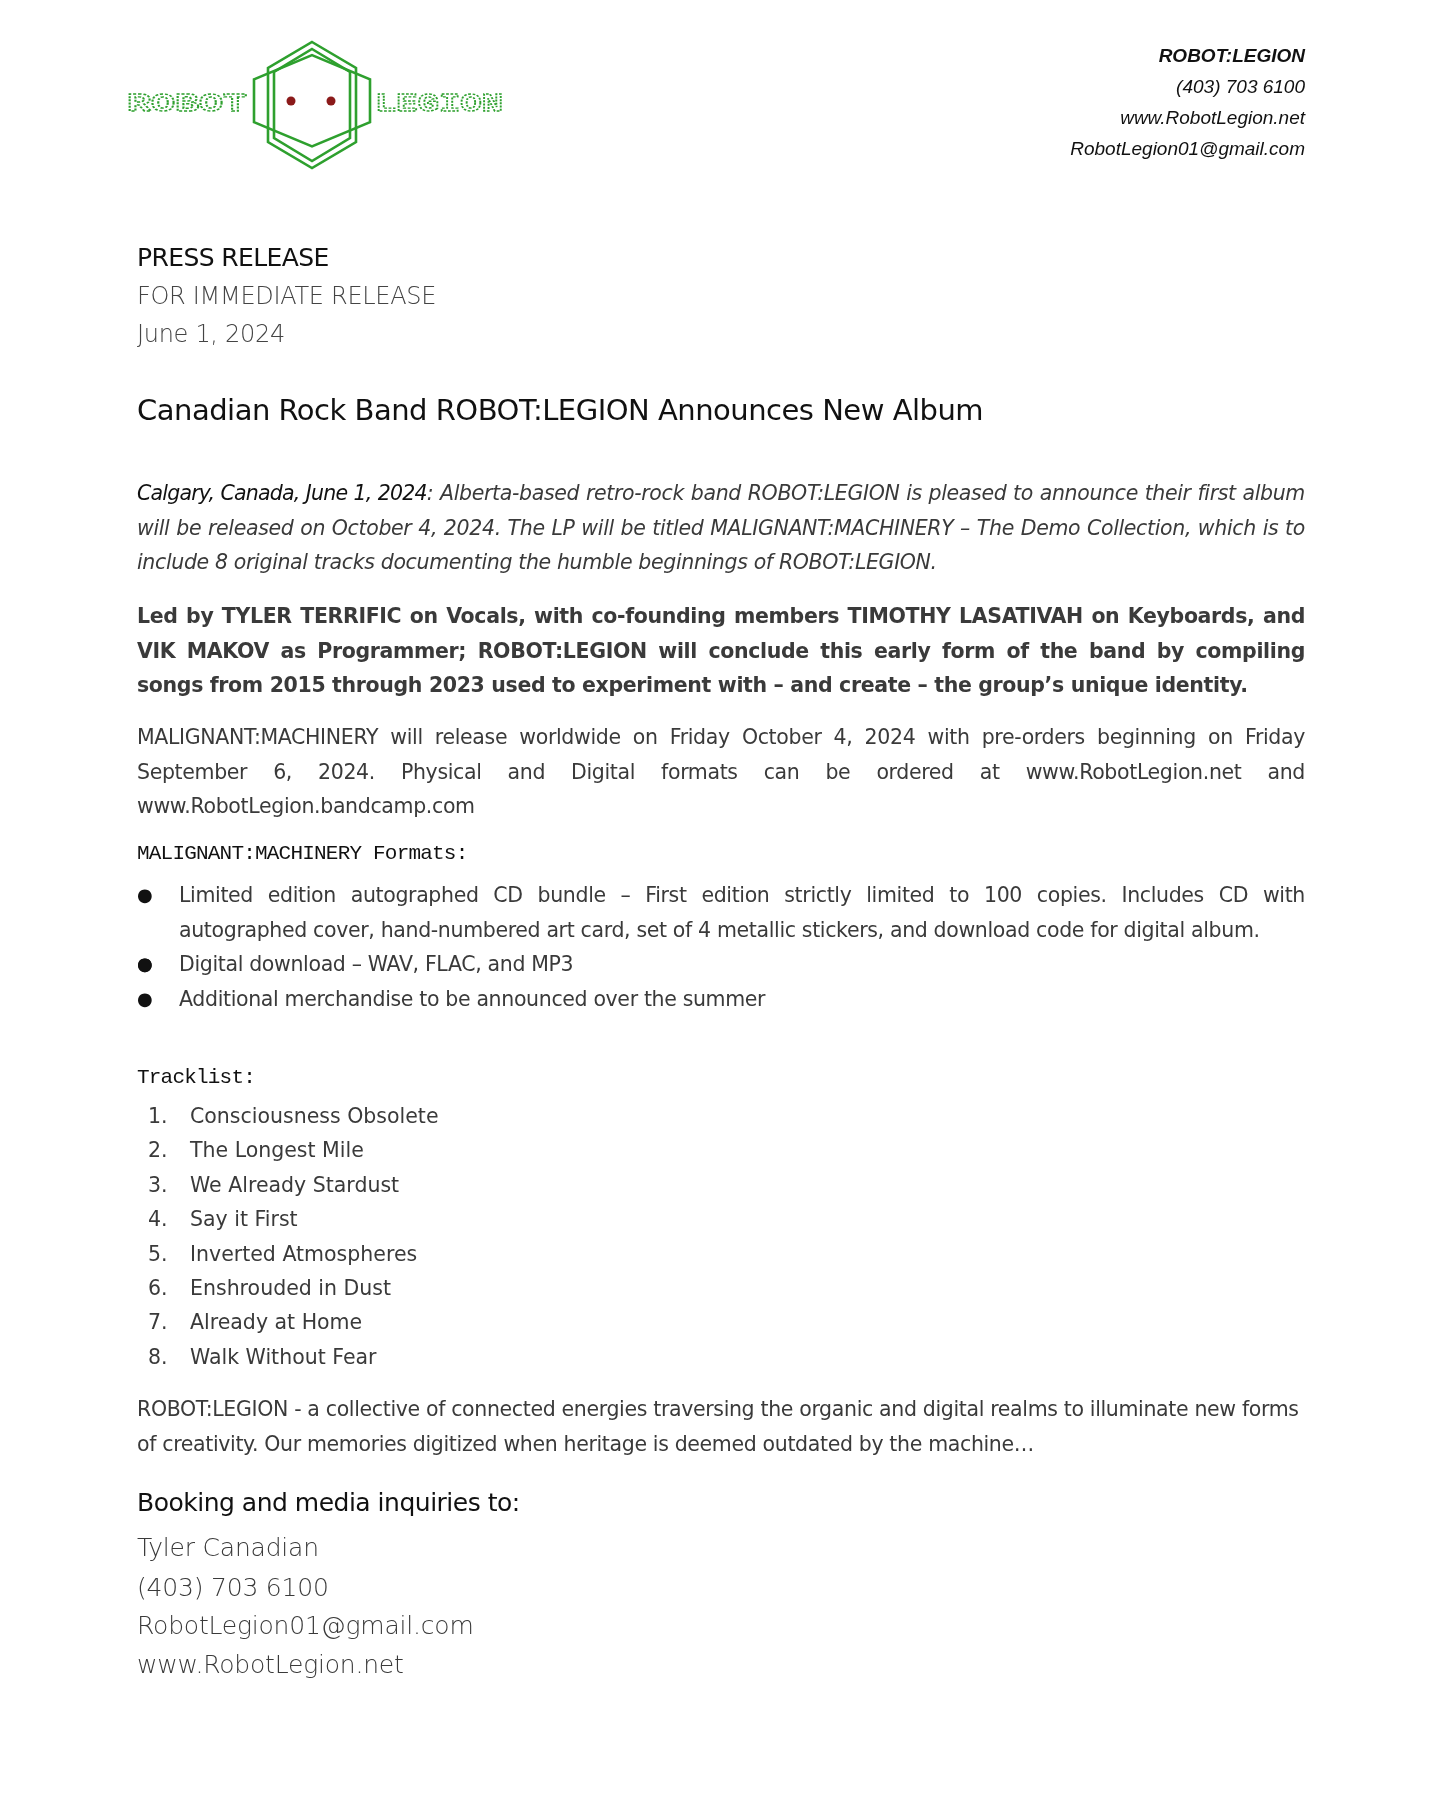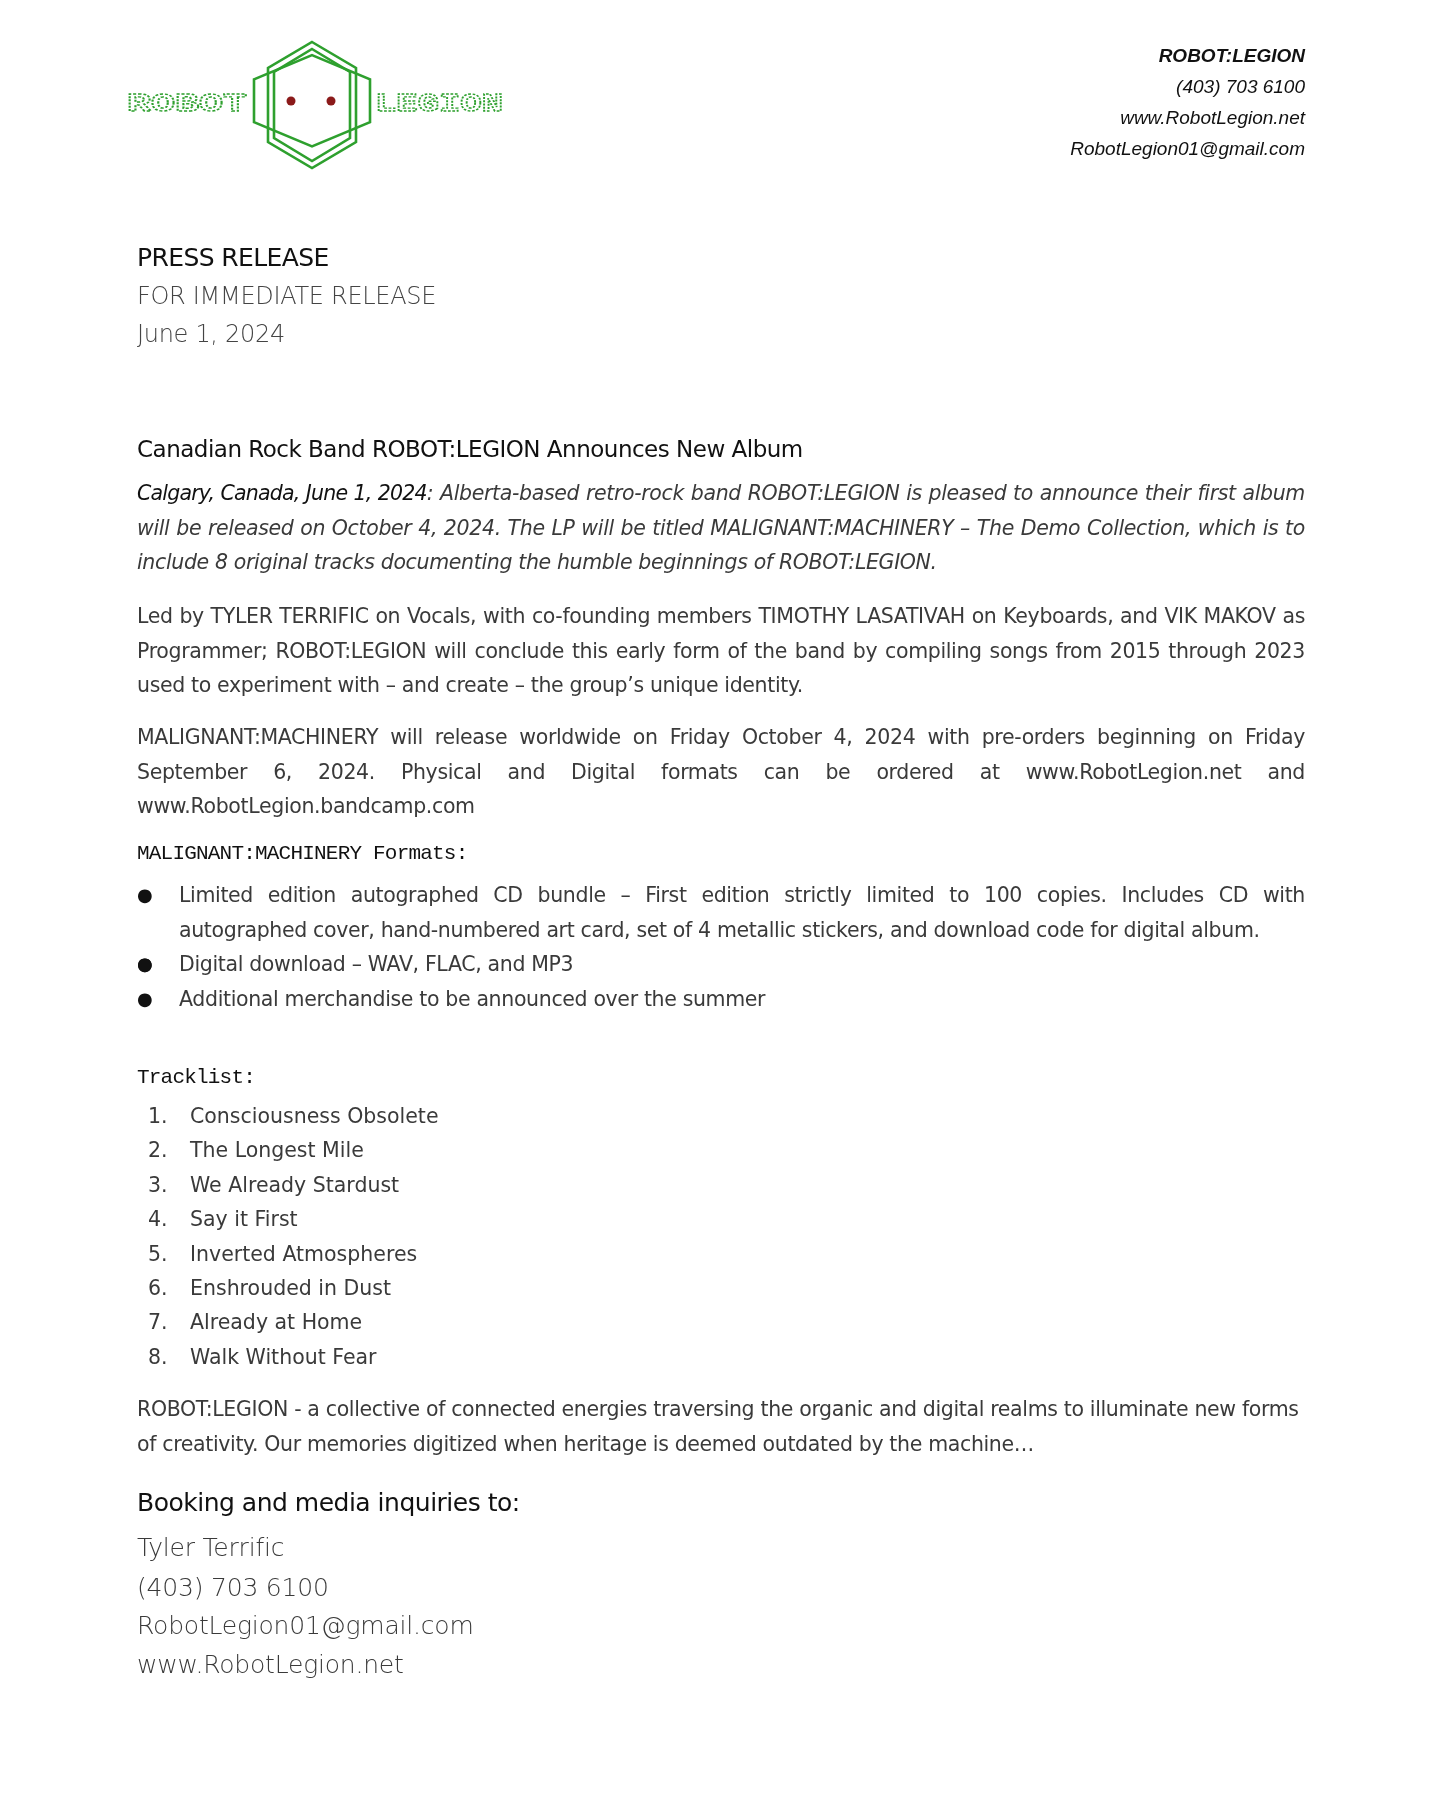--- a/index.html
+++ b/index.html
@@ -7,21 +7,21 @@
          font-family:"DejaVu Sans", "Liberation Sans", sans-serif; color:#333333; }
   .abs { position:absolute; }
   .logo { left:120px; top:36px; width:400px; height:135px; }
   .contact-block { right:135px; top:40px; text-align:right; font-family:"Liberation Sans", sans-serif;
                    font-size:19px; line-height:31px; color:#111;font-style:italic; }
   .contact-block .name { font-weight:bold; }
   .content { left:137px; width:1168px; top:0; }
   .line { position:absolute; left:0; white-space:nowrap; }
   .h-press { font-size:25px; color:#111; letter-spacing:-0.6px; }
   .h-sub { font-size:24px; color:#444; font-weight:300; letter-spacing:-0.3px; }
-  .title { font-size:23px; color:#111; letter-spacing:-0.5px;margin-top:43px; }
+  .title { font-size:29px; color:#111; letter-spacing:-0.5px; }
   .para { position:absolute; left:0; width:1168px; font-size:20.5px; line-height:34.6px;
           color:#3a3a3a; text-align:justify; letter-spacing:-0.35px; }
   .para b { color:#111; font-weight:normal; letter-spacing:-0.8px; }
   .subhead { font-size:21px; color:#111; letter-spacing:-0.8px;font-family:Liberation Mono, monospace; }
   ul.formats { position:absolute; left:0; width:1168px; margin:0; padding:0; list-style:none;
                font-size:20.5px; line-height:34.6px; color:#3a3a3a; letter-spacing:-0.35px; }
   ul.formats li { position:relative; padding-left:42px; text-align:justify; }
   ul.formats li .bullet { position:absolute; left:0; top:0; font-size:18px; color:#111; }
   ol.tracks { position:absolute; left:0; margin:0; padding:0; list-style:none;
               font-size:20.5px; line-height:34.4px; color:#3a3a3a; }
@@ -58,21 +58,21 @@
 </div>
 
 <div class="abs content">
   <div class="line h-press" style="top:243px;">PRESS RELEASE</div>
   <div class="line h-sub" style="top:282px;">FOR IMMEDIATE RELEASE</div>
   <div class="line h-sub" style="top:320px;">June 1, 2024</div>
   <div class="line title" style="top:393px;">Canadian Rock Band ROBOT:LEGION Announces New Album</div>
 
   <div class="para" style="top:476px;font-style:italic;"><b>Calgary, Canada, June 1, 2024</b><span>:  Alberta-based retro-rock band ROBOT:LEGION is pleased to announce their first album will be released on October 4, 2024. The LP will be titled MALIGNANT:MACHINERY – The Demo Collection, which is to include 8 original tracks documenting the humble beginnings of ROBOT:LEGION.</span></div>
 
-  <div class="para" style="top:599px;">Led by TYLER TERRIFIC on Vocals, with co-founding members TIMOTHY LASATIVAH on Keyboards, and VIK MAKOV as Programmer; ROBOT:LEGION will conclude this early form of the band by compiling songs from 2015 through 2023 used to experiment with – and create – the group’s unique identity.</div>
+  <div class="para" style="top:599px;font-weight:bold;">Led by TYLER TERRIFIC on Vocals, with co-founding members TIMOTHY LASATIVAH on Keyboards, and VIK MAKOV as Programmer; ROBOT:LEGION will conclude this early form of the band by compiling songs from 2015 through 2023 used to experiment with – and create – the group’s unique identity.</div>
 
   <div class="para" style="top:720px;">MALIGNANT:MACHINERY will release worldwide on Friday October 4, 2024 with pre-orders beginning on Friday September 6, 2024. Physical and Digital formats can be ordered at www.RobotLegion.net and www.RobotLegion.bandcamp.com</div>
 
   <div class="line subhead" style="top:842px;">MALIGNANT:MACHINERY Formats:</div>
   <ul class="formats" style="top:878px;">
     <li><span class="bullet">●</span><span>Limited edition autographed CD bundle – First edition strictly limited to 100 copies. Includes CD with autographed cover, hand-numbered art card, set of 4 metallic stickers, and download code for digital album.</span></li>
     <li><span class="bullet">●</span></li>
     <li><span class="bullet">●</span><span>Digital download – WAV, FLAC, and MP3</span></li>
     <li><span class="bullet">●</span><span>Additional merchandise to be announced over the summer</span></li>
   </ul>
@@ -85,17 +85,17 @@
     <li><span class="num">4.</span><span>Say it First</span></li>
     <li><span class="num">5.</span><span>Inverted Atmospheres</span></li>
     <li><span class="num">6.</span><span>Enshrouded in Dust</span></li>
     <li><span class="num">7.</span><span>Already at Home</span></li>
     <li><span class="num">8.</span><span>Walk Without Fear</span></li>
   </ol>
 
   <div class="para" style="top:1392px; text-align:left;">ROBOT:LEGION - a collective of connected energies traversing the organic and digital realms to illuminate new forms of creativity. Our memories digitized when heritage is deemed outdated by the machine…</div>
 
   <div class="line booking" style="top:1488px;">Booking and media inquiries to:</div>
-  <div class="line contact-line" style="top:1533px;">Tyler Terrific</div>
+  <div class="line contact-line" style="top:1533px;">Tyler Canadian</div>
   <div class="line contact-line" style="top:1573px;">(403) 703 6100</div>
   <div class="line contact-line" style="top:1611px;">RobotLegion01@gmail.com</div>
   <div class="line contact-line" style="top:1650px;">www.RobotLegion.net</div>
 </div>
 
 </body></html>

